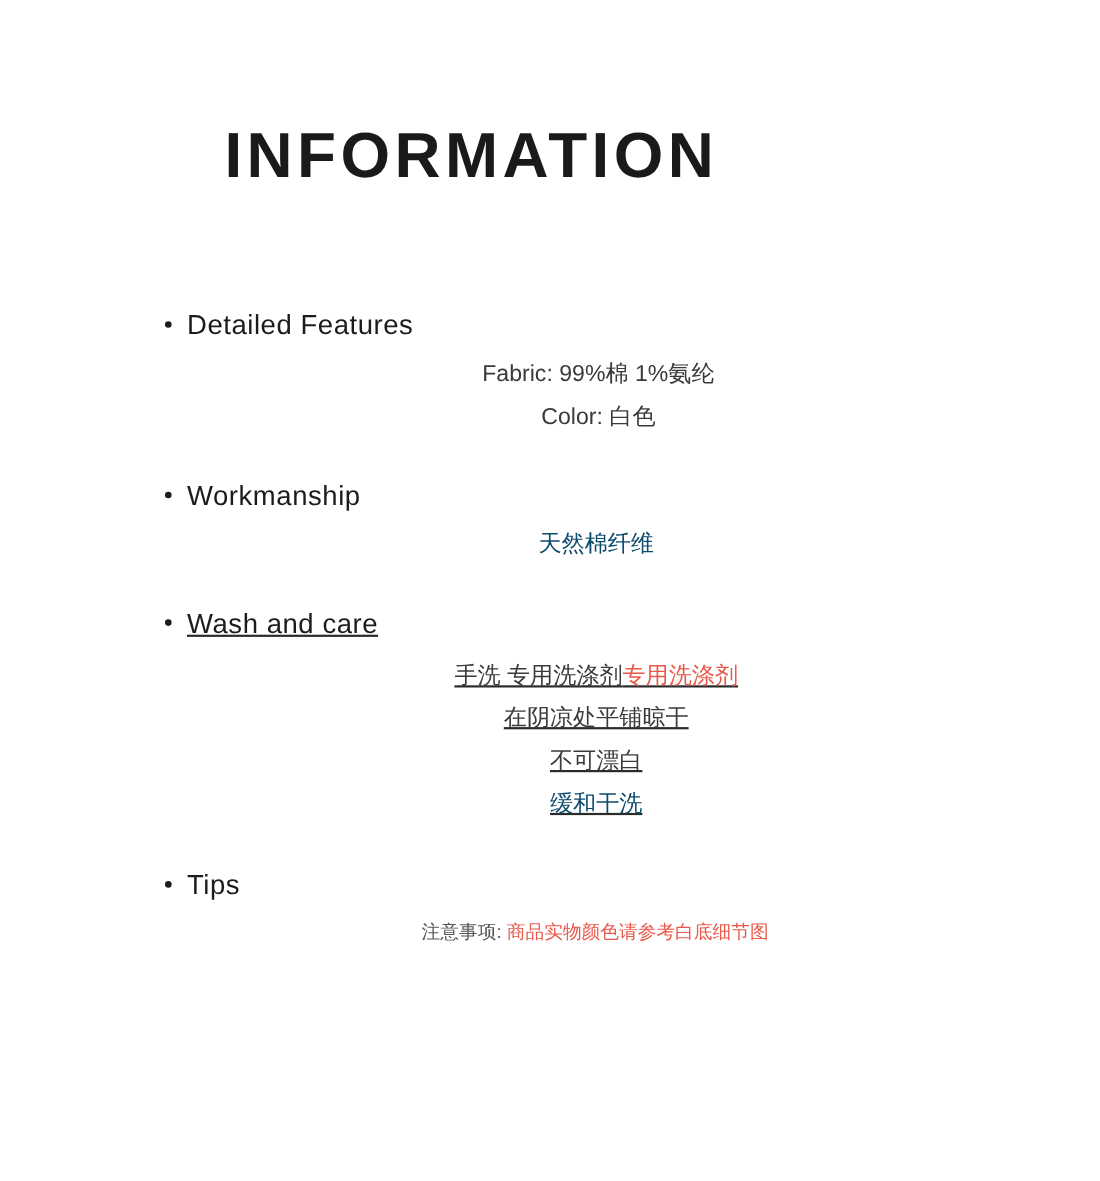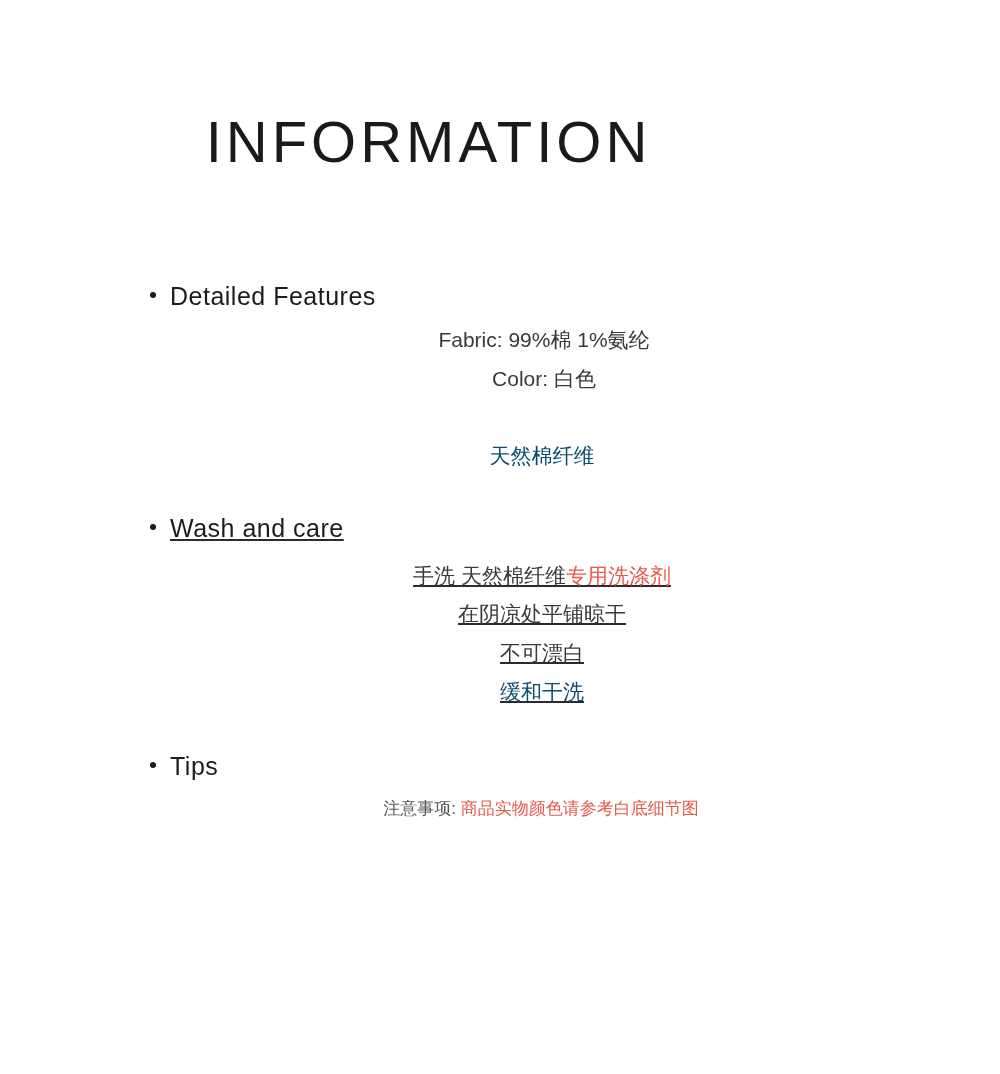--- a/index.html
+++ b/index.html
@@ -24,21 +24,21 @@
   }
 
   .title {
     position: absolute;
     top: 108px;
     left: 0;
     width: 857px;
     text-align: center;
     font-size: 58px;
     letter-spacing: 4px;
-    font-weight: 400;
+    font-weight: 700;
     color: #1a1a1a;
     font-family: "Liberation Sans", sans-serif;
   }
 
   .content {
     position: absolute;
     top: 282px;
     left: 150px;
     width: 760px;
     text-align: center;
@@ -115,30 +115,34 @@
     <div class="section sec-features">
       <div class="section-head">
         <span class="bullet"></span>
         <span>Detailed Features</span>
       </div>
       <div class="line indent-more">Fabric: 99%棉 1%氨纶</div>
       <div class="line indent-more">Color: 白色</div>
     </div>
 
     <div class="section sec-workmanship">
+      <div class="section-head">
+        <span class="bullet"></span>
+        <span>Workmanship</span>
+      </div>
       <div class="line accent-line">天然棉纤维</div>
     </div>
 
     <div class="section sec-wash">
       <div class="section-head">
         <span class="bullet"></span>
         <span>Wash and care</span>
       </div>
       <div class="line">
-        <span>手洗 天然棉纤维</span><span class="accent">专用洗涤剂</span>
+        <span>手洗 专用洗涤剂</span><span class="accent">专用洗涤剂</span>
       </div>
       <div class="line">在阴凉处平铺晾干</div>
       <div class="line">不可漂白</div>
       <div class="line accent-line">缓和干洗</div>
     </div>
 
     <div class="section sec-tips">
       <div class="section-head">
         <span class="bullet"></span>
         <span>Tips</span>

